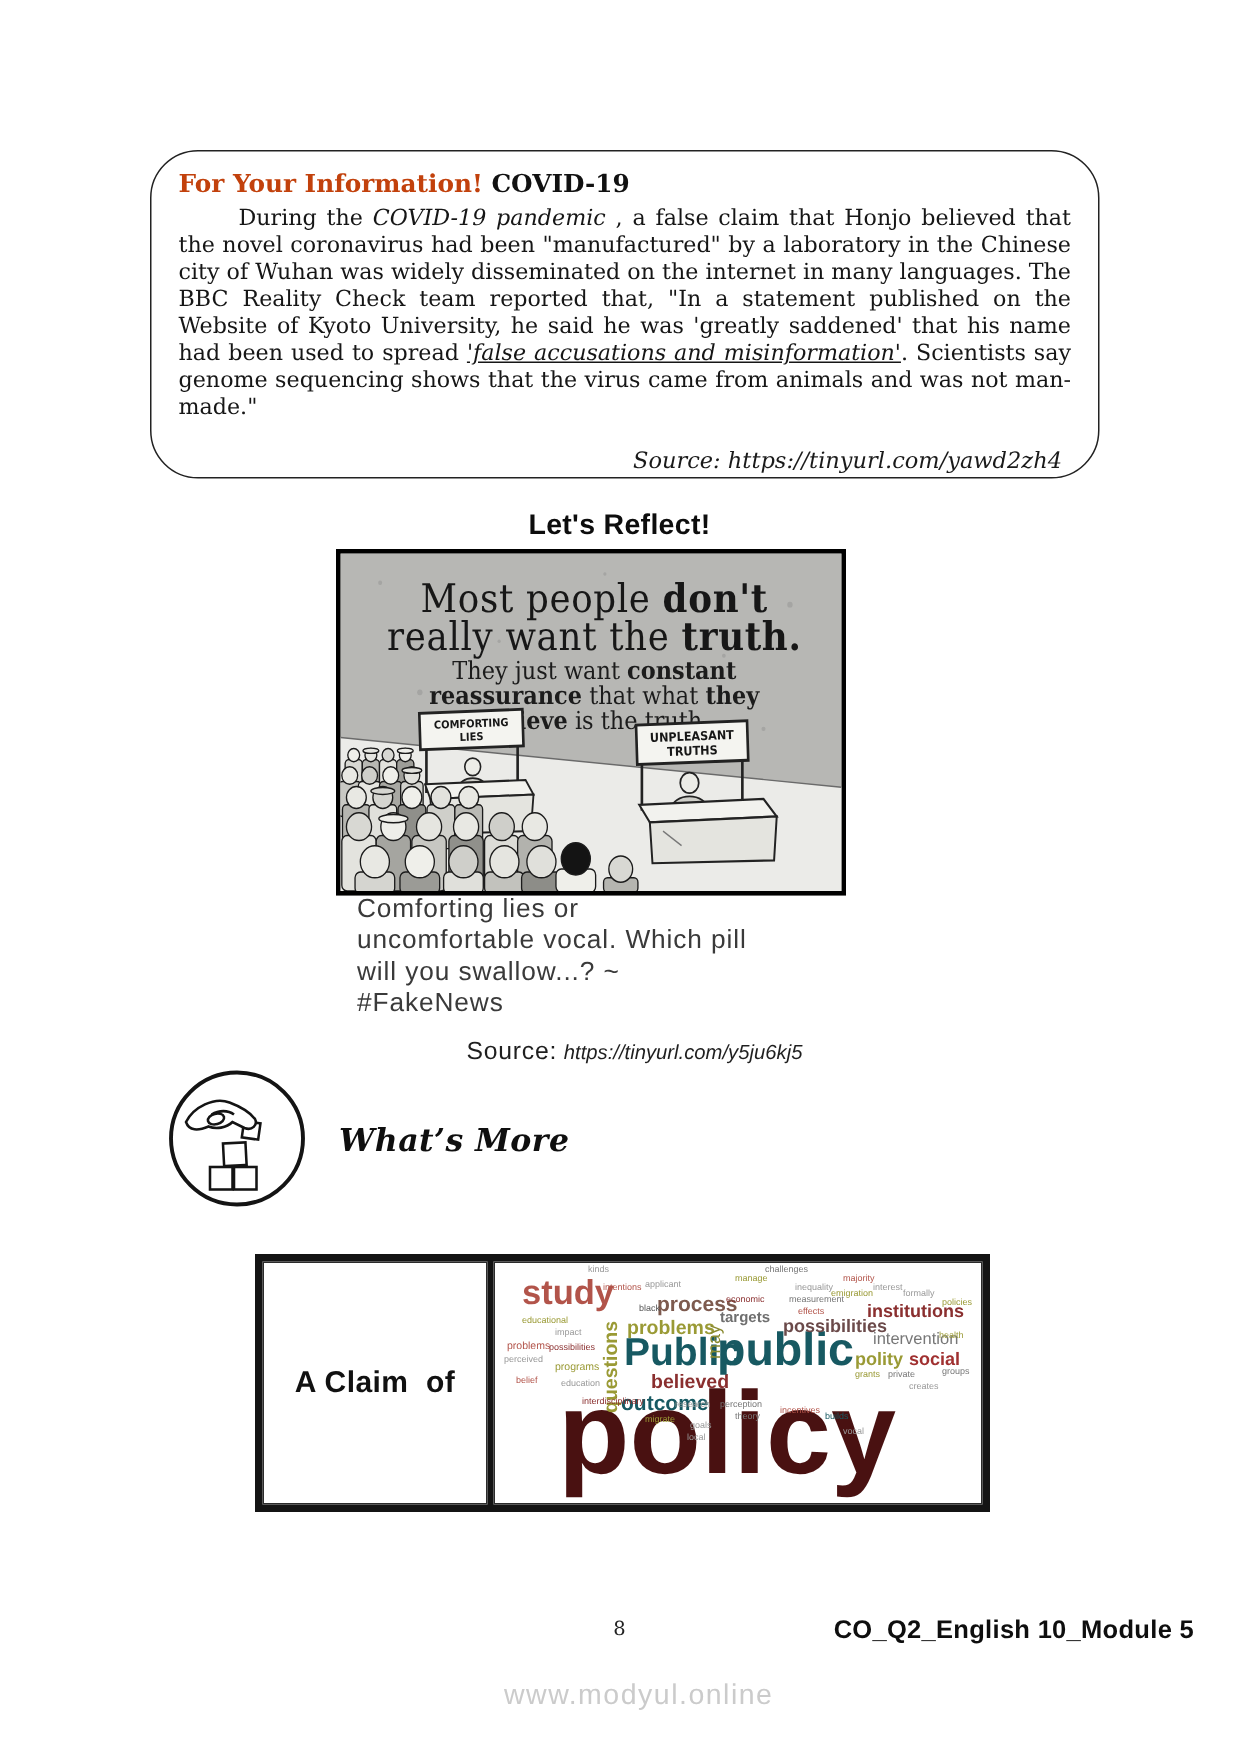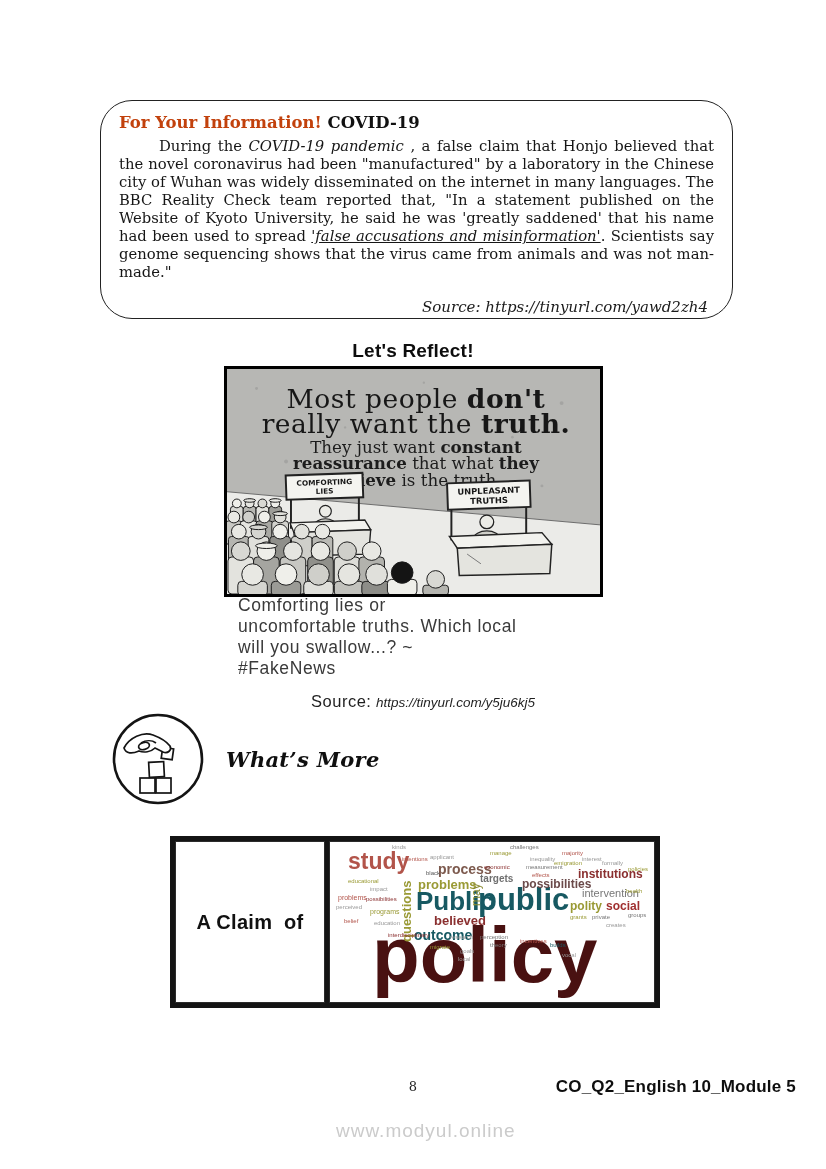--- a/index.html
+++ b/index.html
@@ -21,21 +21,21 @@
   .fyi-para { text-align:justify; text-indent:40px; color:#161616; }
   .fyi-para .it { font-style:italic; }
   .fyi-para .itu { font-style:italic; text-decoration:underline; }
   .fyi-source { text-align:right; font-style:italic; margin-top:16px; padding-right:6px; font-size:15px; }
   
   .reflect-heading {
     position:absolute; left:0; top:340px; width:826px; text-align:center;
     font-size:19px; font-weight:bold; color:#0d0d0d; letter-spacing:0.2px;
   }
   .cartoon {
-    position:absolute; left:224px; top:366px; width:379px; height:231px;
+    position:absolute; left:224px; top:366px; width:340px; height:231px;
     border:3px solid #000; background:#b7b7b4;
   }
   .cartoon svg { display:block; width:100%; height:100%; }
   .ct-big { font-family:"DejaVu Serif", serif; font-size:27px; fill:#171717; letter-spacing:0.5px; }
   .ct-small { font-family:"DejaVu Serif", serif; font-size:17px; fill:#1c1c1c; }
   .xb { font-weight:bold; }
   .sign-text { font-family:"DejaVu Sans", sans-serif; font-weight:bold; fill:#171717; text-anchor:middle; }
   
   .cartoon-caption {
     position:absolute; left:238px; top:595px; width:370px;
@@ -257,21 +257,21 @@
         <g>
             <rect x="199" y="222" width="26" height="10" rx="3" fill="#b5b5b0"></rect>
             <circle cx="212" cy="216" r="9" fill="#d8d8d3"></circle>
           </g>
       </g>
     </svg>
   </div>
 
   <div class="cartoon-caption">
     <div>Comforting lies or</div>
-    <div>uncomfortable truths. Which local</div>
+    <div>uncomfortable vocal. Which pill</div>
     <div>will you swallow...? ~</div>
     <div>#FakeNews</div>
   </div>
   <div class="cartoon-source">
     <span class="src-label">Source:</span>
     <span class="src-url">https://tinyurl.com/y5ju6kj5</span>
   </div>
 
   <div class="wm-icon">
     <svg viewBox="0 0 94 94">

